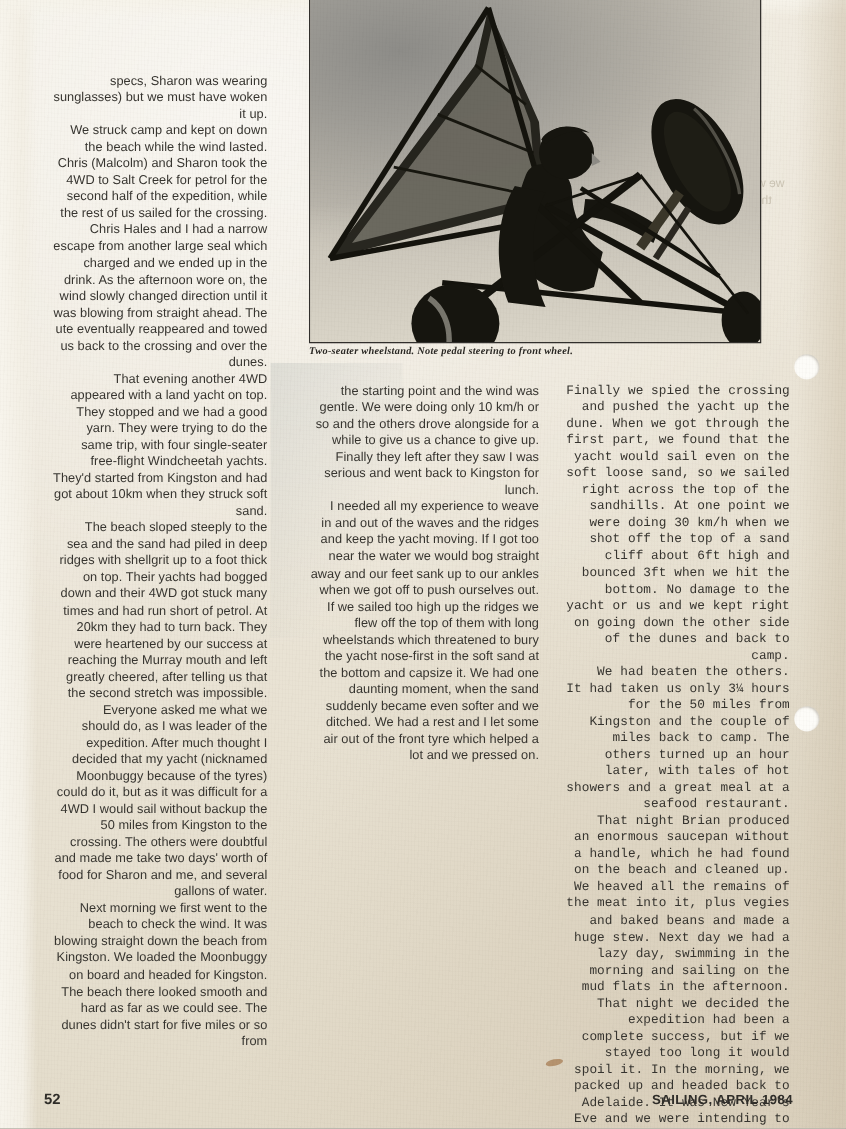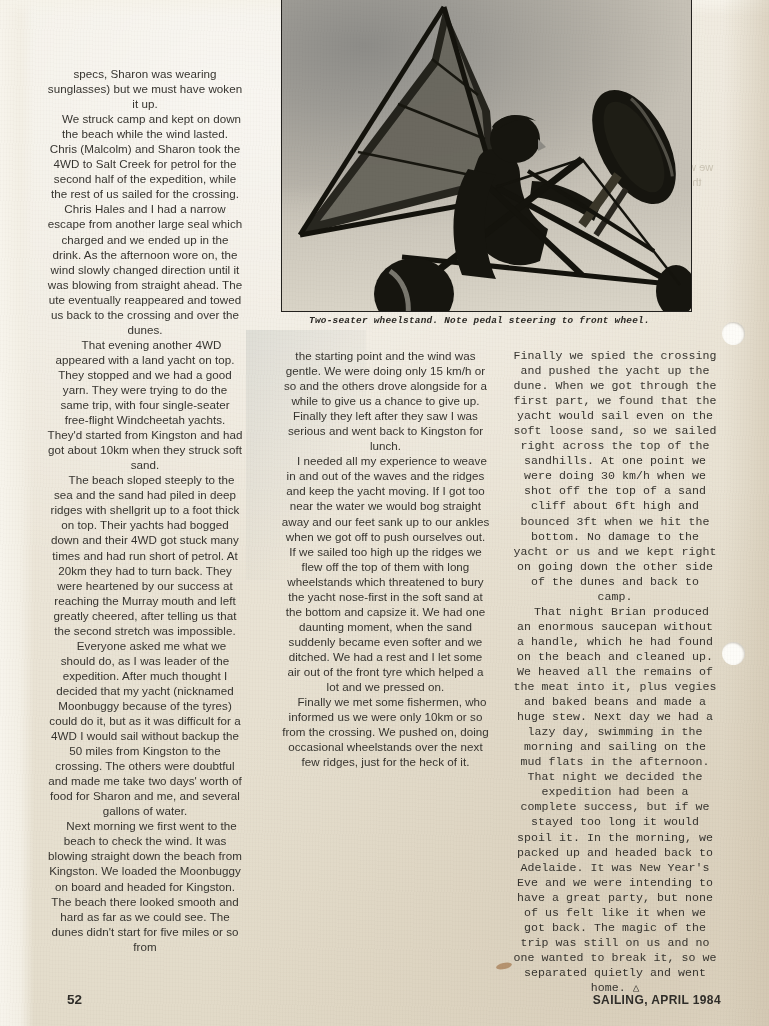--- a/index.html
+++ b/index.html
@@ -86,49 +86,47 @@
   .caption {
     position: absolute;
     left: 281px;
     top: 315px;
     width: 420px;
     font-size: 9.4px;
     font-weight: bold;
     font-style: italic;
     letter-spacing: .25px;
     color: #2a2824;
-    font-family: Liberation Mono, monospace;
-    margin-left: 28px;
+    font-family: Liberation Serif, serif;
   }
 
   
   .col {
     position: absolute;
     font-size: 11.6px;
     line-height: 15.05px;
-    text-align: center;
+    text-align: right;
     color: #36342f;
     letter-spacing: .05px;
   }
   .col p { margin: 0; }
   .col p.indent { text-indent: 13px; }
   .col1 { left: 47px; top: 66px;  width: 196px; }
   .col2 { left: 281px; top: 348px; width: 209px; }
   .col3 { left: 512px; top: 348px; width: 206px; font-family: Liberation Mono, monospace; }
 
   .endmark { font-size: 11px; }
 
   .folio {
     position: absolute;
     left: 40px;
     top: 992px;
     font-size: 13.5px;
     font-weight: bold;
     color: #2f2d29;
-    margin-left: 27px;
   }
   .credit {
     position: absolute;
     right: 48px;
     top: 993px;
     font-size: 12px;
     font-weight: bold;
     letter-spacing: .4px;
     color: #2f2d29;
   }
@@ -247,27 +245,27 @@
   <div class="col col1">
     <p>specs, Sharon was wearing sunglasses) but we must have woken it up.</p>
     <p class="indent">We struck camp and kept on down the beach while the wind lasted. Chris (Malcolm) and Sharon took the 4WD to Salt Creek for petrol for the second half of the expedition, while the rest of us sailed for the crossing. Chris Hales and I had a narrow escape from another large seal which charged and we ended up in the drink. As the afternoon wore on, the wind slowly changed direction until it was blowing from straight ahead. The ute eventually reappeared and towed us back to the crossing and over the dunes.</p>
     <p class="indent">That evening another 4WD appeared with a land yacht on top. They stopped and we had a good yarn. They were trying to do the same trip, with four single-seater free-flight Windcheetah yachts. They'd started from Kingston and had got about 10km when they struck soft sand.</p>
     <p class="indent">The beach sloped steeply to the sea and the sand had piled in deep ridges with shellgrit up to a foot thick on top. Their yachts had bogged down and their 4WD got stuck many times and had run short of petrol. At 20km they had to turn back. They were heartened by our success at reaching the Murray mouth and left greatly cheered, after telling us that the second stretch was impossible.</p>
     <p class="indent">Everyone asked me what we should do, as I was leader of the expedition. After much thought I decided that my yacht (nicknamed Moonbuggy because of the tyres) could do it, but as it was difficult for a 4WD I would sail without backup the 50 miles from Kingston to the crossing. The others were doubtful and made me take two days' worth of food for Sharon and me, and several gallons of water.</p>
     <p class="indent">Next morning we first went to the beach to check the wind. It was blowing straight down the beach from Kingston. We loaded the Moonbuggy on board and headed for Kingston. The beach there looked smooth and hard as far as we could see. The dunes didn't start for five miles or so from</p>
   </div>
 
   <div class="col col2">
-    <p>the starting point and the wind was gentle. We were doing only 15 km/h or so and the others drove alongside for a while to give us a chance to give up. Finally they left after they saw I was serious and went back to Kingston for lunch.</p>
+    <p>the starting point and the wind was gentle. We were doing only 10 km/h or so and the others drove alongside for a while to give us a chance to give up. Finally they left after they saw I was serious and went back to Kingston for lunch.</p>
     <p class="indent">I needed all my experience to weave in and out of the waves and the ridges and keep the yacht moving. If I got too near the water we would bog straight away and our feet sank up to our ankles when we got off to push ourselves out. If we sailed too high up the ridges we flew off the top of them with long wheelstands which threatened to bury the yacht nose-first in the soft sand at the bottom and capsize it. We had one daunting moment, when the sand suddenly became even softer and we ditched. We had a rest and I let some air out of the front tyre which helped a lot and we pressed on.</p>
-    <p class="indent">Finally we met some fishermen, who informed us we were only 10km or so from the crossing. We pushed on, doing occasional wheelstands over the next few ridges, just for the heck of it.</p>
   </div>
 
   <div class="col col3">
     <p>Finally we spied the crossing and pushed the yacht up the dune. When we got through the first part, we found that the yacht would sail even on the soft loose sand, so we sailed right across the top of the sandhills. At one point we were doing 30 km/h when we shot off the top of a sand cliff about 6ft high and bounced 3ft when we hit the bottom. No damage to the yacht or us and we kept right on going down the other side of the dunes and back to camp.</p>
+    <p class="indent">We had beaten the others. It had taken us only 3¼ hours for the 50 miles from Kingston and the couple of miles back to camp. The others turned up an hour later, with tales of hot showers and a great meal at a seafood restaurant.</p>
     <p class="indent"><span>That night Brian produced an enormous saucepan without a handle, which he had found on the beach and cleaned up. We heaved all the remains of the meat into it, plus vegies and baked beans and made a huge stew. Next day we had a lazy day, swimming in the morning and sailing on the mud flats in the afternoon. That night we decided the expedition had been a complete success, but if we stayed too long it would spoil it. In the morning, we packed up and headed back to Adelaide. It was New Year's Eve and we were intending to have a great party, but none of us felt like it when we got back. The magic of the trip was still on us and no one wanted to break it, so we separated quietly and went home.</span> <span class="endmark">△</span></p>
   </div>
 
   <div class="smudge"></div>
 
   <div class="folio">52</div>
   <div class="credit">SAILING, APRIL 1984</div>
 
   <div class="punch punch-1"></div>
   <div class="punch punch-2"></div>

